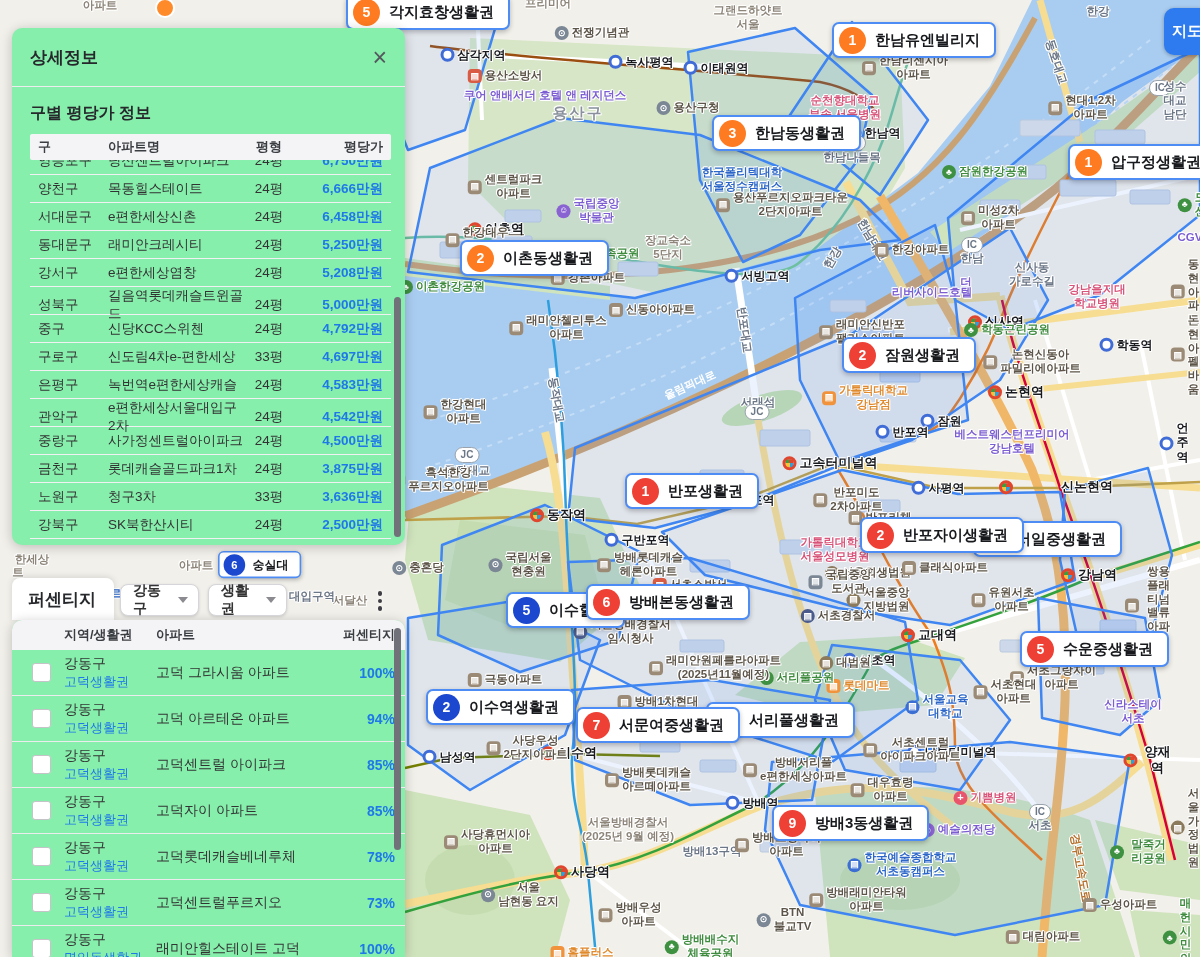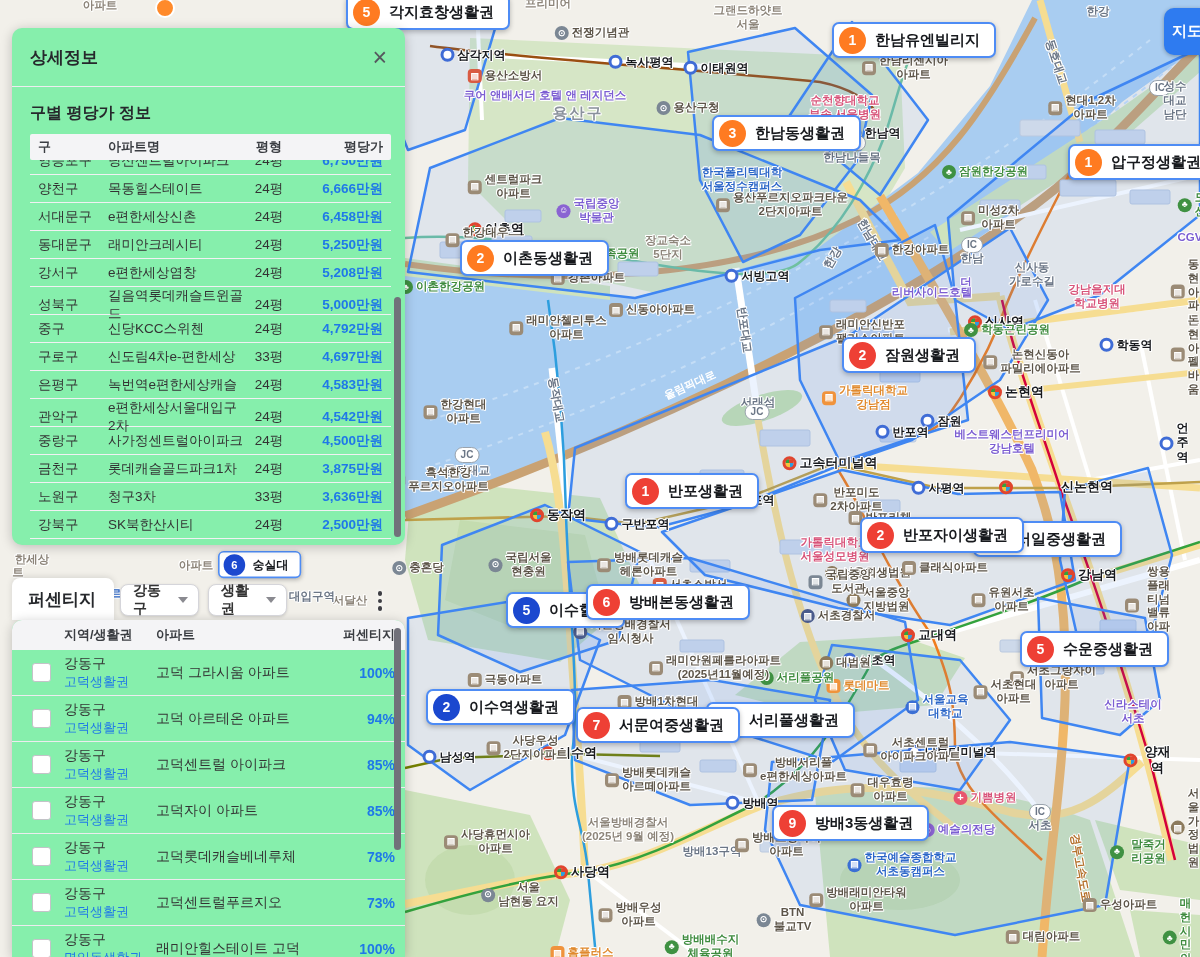--- a/index.html
+++ b/index.html
@@ -243,21 +243,21 @@
       <span class="ml geo" style="left: 1040px; top: 826px;"><em>서초</em></span>
       <span class="ml icoval" style="left: 855px; top: 143px;"><em>IC</em></span>
       <span class="ml geo" style="left: 852px; top: 158px;"><em>한남나들목</em></span>
       <span class="ml st" style="left: 473px; top: 55px;"><i class="sdot"></i><em>삼각지역</em></span>
       <span class="ml st" style="left: 641px; top: 62px;"><i class="sdot"></i><em>녹사평역</em></span>
       <span class="ml st" style="left: 716px; top: 68px;"><i class="sdot"></i><em>이태원역</em></span>
       <span class="ml st" style="left: 874px; top: 133px;"><i class="sdot"></i><em>한남역</em></span>
       <span class="ml st" style="left: 757px; top: 276px;"><i class="sdot"></i><em>서빙고역</em></span>
       <span class="ml st big" style="left: 496px; top: 229px; text-decoration: underline;"><i class="sdot"></i><em>이촌역</em></span>
       <span class="ml st big" style="left: 558px; top: 515px;"><i class="sdot"></i><em>동작역</em></span>
-      <span class="ml st" style="left: 637px; top: 524px;"><i class="sdot"></i><em>구반포역</em></span>
+      <span class="ml st" style="left: 637px; top: 540px;"><i class="sdot"></i><em>구반포역</em></span>
       <span class="ml st" style="left: 742px; top: 500px;"><i class="sdot"></i><em>신반포역</em></span>
       <span class="ml st" style="left: 941px; top: 421px;"><i class="sdot"></i><em>잠원</em></span>
       <span class="ml st" style="left: 902px; top: 432px;"><i class="sdot"></i><em>반포역</em></span>
       <span class="ml st big" style="left: 830px; top: 463px;"><i class="sdot"></i><em>고속터미널역</em></span>
       <span class="ml st" style="left: 938px; top: 488px;"><i class="sdot"></i><em>사평역</em></span>
       <span class="ml st big" style="left: 996px; top: 322px;"><i class="sdot"></i><em>신사역</em></span>
       <span class="ml st big" style="left: 1016px; top: 392px;"><i class="sdot"></i><em>논현역</em></span>
       <span class="ml st" style="left: 1126px; top: 345px;"><i class="sdot"></i><em>학동역</em></span>
       <span class="ml st big" style="left: 1056px; top: 487px; gap: 48px;"><i class="sdot"></i><em>신논현역</em></span>
       <span class="ml st" style="left: 1174px; top: 443px;"><i class="sdot"></i><em>언주역</em></span>

